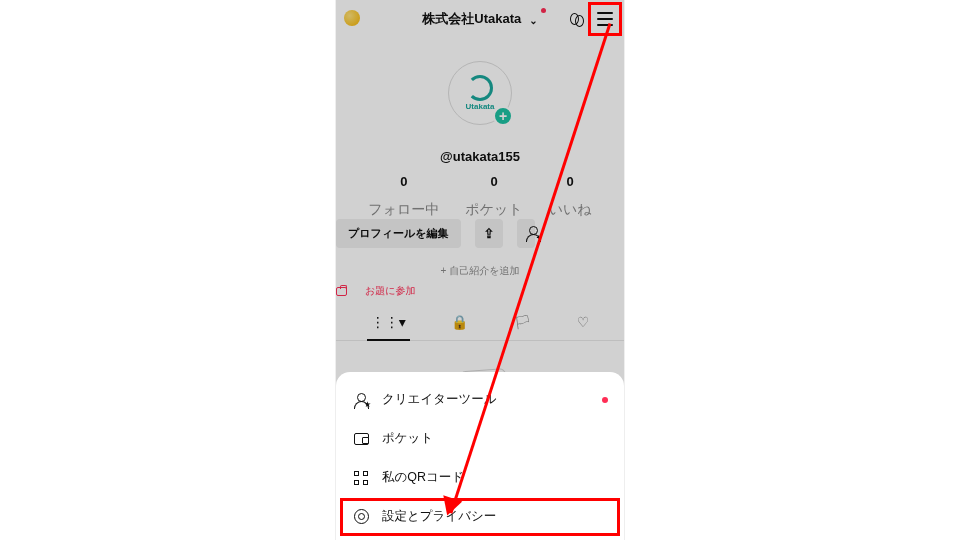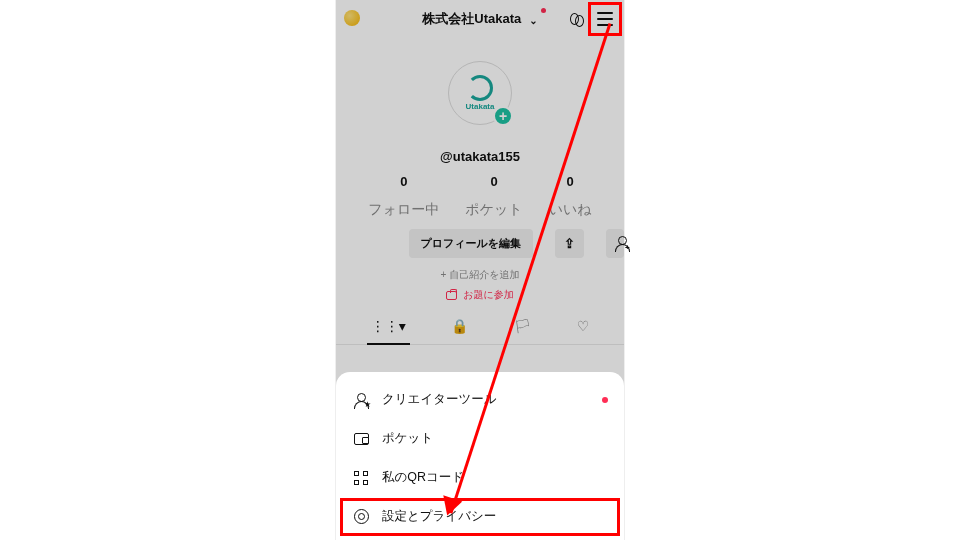--- a/index.html
+++ b/index.html
@@ -95,28 +95,28 @@
   .plus-badge {
     position:absolute; right:-2px; bottom:-2px;
     width:20px; height:20px; background:#1ec1a3; border:2px solid #fff; border-radius:50%;
     color:#fff; font-size:14px; line-height:17px; font-weight:700;
   }
   .handle { font-weight:700; font-size:13px; margin-top:24px; color:#111; }
   .stats { display:flex; justify-content:center; gap:26px; margin-top:10px; }
   .stat { text-align:center; }
   .stat .num { font-weight:700; font-size:13px; color:#111; }
   .stat .lab { font-size:14px; color:#8a8a8a; margin-top:12px; }
-  .actions { display:flex; justify-content:flex-end; gap:22px; margin-top:10px; }
+  .actions { display:flex; justify-content:flex-start; gap:14px; margin-top:0; }
   .btn {
     background:#efefef; border-radius:4px; font-size:11px; font-weight:600;
     padding:7px 12px; color:#111;
   }
   .btn.ic { padding:7px 9px; font-size:13px; }
-  .hint { font-size:10px; color:#8a8a8a; margin-top:10px; }
-  .topic { font-size:10px; color:#ff2d55; margin-top:6px; display:flex; align-items:center; justify-content:center; gap:6px; }
+  .hint { font-size:10px; color:#8a8a8a; margin-top:16px; }
+  .topic { font-size:10px; color:#ff2d55; margin-top:6px; display:flex; align-items:center; justify-content:flex-start; gap:18px; }
   .cam-ic {
     width:11px; height:9px; border:1.2px solid #ff2d55; border-radius:2px; position:relative;
   }
   .cam-ic::before { content:""; position:absolute; top:-3px; left:3px; width:5px; height:3px; border:1.2px solid #ff2d55; border-bottom:none; border-radius:2px 2px 0 0; }
   .tabs {
     display:flex; justify-content:space-around; align-items:center;
     border-bottom:1px solid #e8e8e8; margin-top:14px; padding:0 12px 8px;
   }
   .tab { color:#8a8a8a; font-size:14px; position:relative; padding:2px 4px; }
   .tab.active { color:#111; }

